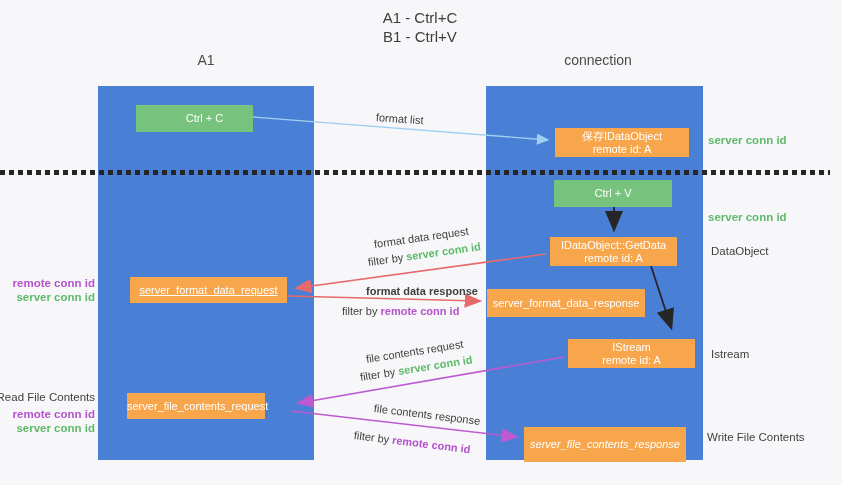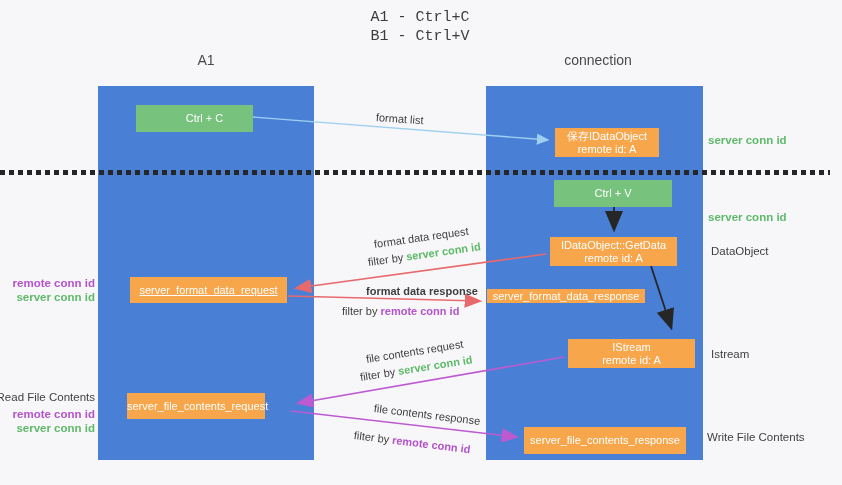--- a/index.html
+++ b/index.html
@@ -5,21 +5,21 @@
   :root{
     --lane_blue:#4a7fd6; --node_orange:#f8a64b; --node_green:#77c27c;
     --text_green:#5eba68; --text_purple:#b553cb; --arrow_red:#e8696c;
     --arrow_purple:#bd5ad1; --arrow_blue:#9fd0f0; --arrow_black:#262626;
     --text_dark:#3f3f3f; --background:#f7f7fa;
   }
   *{margin:0;padding:0;box-sizing:border-box;}
   body{background:var(--background);font-family:"Liberation Sans",sans-serif;}
   .canvas{position:relative;width:842px;height:485px;background:var(--background);overflow:hidden;}
   .title{position:absolute;left:320px;top:8px;width:200px;text-align:center;
-    font-size:15px;line-height:19px;color:#3c3c3c;font-family:Liberation Mono, monospace;}
+    font-size:15px;line-height:19px;color:#3c3c3c;}
   .lane-header{position:absolute;width:140px;text-align:center;font-size:14px;
     line-height:13px;color:#4a4a4a;}
   .lane{position:absolute;top:86px;height:374px;background:var(--lane_blue);z-index:1;}
   .lane.left{left:98px;width:216px;}
   .lane.right{left:486px;width:217px;}
   .dotted-line{position:absolute;left:0;top:170px;width:830px;height:5px;z-index:5;
     background:repeating-linear-gradient(to right,var(--arrow_black) 0,var(--arrow_black) 5px,transparent 5px,transparent 9px);}
   .node{position:absolute;z-index:6;color:#fff;text-align:center;font-size:11px;
     display:flex;flex-direction:column;justify-content:center;line-height:13px;}
   .node.orange{background:var(--node_orange);}
@@ -83,52 +83,52 @@
     <line x1="288" y1="296" x2="479" y2="301" class="s-red" marker-end="url(#m-red)"></line>
     <line x1="651" y1="266" x2="671" y2="327" class="s-black" marker-end="url(#m-black)"></line>
     <line x1="564" y1="357" x2="299" y2="403" class="s-purple" marker-end="url(#m-purple)"></line>
     <line x1="291" y1="411" x2="516" y2="437" class="s-purple" marker-end="url(#m-purple)"></line>
   </svg>
 
   <div class="node green" style="left:136px;top:105px;width:117px;height:27px;padding-left:20px;">
     <span>Ctrl + C</span>
   </div>
 
-  <div class="node orange" style="left:555px;top:128px;width:104px;height:29px;">
+  <div class="node orange" style="left:555px;top:128px;width:134px;height:29px;">
     <span>保存IDataObject</span>
     <span>remote id: A</span>
   </div>
 
   <div class="node green" style="left:554px;top:180px;width:118px;height:27px;">
     <span>Ctrl + V</span>
   </div>
 
   <div class="node orange" style="left:550px;top:237px;width:127px;height:29px;">
     <span>IDataObject::GetData</span>
     <span>remote id: A</span>
   </div>
 
   <div class="node orange" style="left:130px;top:277px;width:157px;height:26px;text-decoration:underline;">
     <span>server_format_data_request</span>
   </div>
 
-  <div class="node orange" style="left:487px;top:289px;width:158px;height:14px;">
+  <div class="node orange" style="left:487px;top:289px;width:158px;height:28px;">
     <span>server_format_data_response</span>
   </div>
 
   <div class="node orange" style="left:568px;top:339px;width:127px;height:29px;">
     <span>IStream</span>
     <span>remote id: A</span>
   </div>
 
   <div class="node orange" style="left:127px;top:393px;width:138px;height:26px;">
     <span>server_file_contents_request</span>
   </div>
 
-  <div class="node orange" style="left:524px;top:427px;width:162px;height:27px;">
+  <div class="node orange" style="left:524px;top:427px;width:162px;height:35px;font-style:italic;">
     <span>server_file_contents_response</span>
   </div>
 
   <div class="flow-label" style="left:376px;top:111px;transform:rotate(4deg);">format list</div>
 
   <div class="flow-label" style="left:374px;top:238px;transform:rotate(-8deg);">format data request</div>
   <div class="flow-label" style="left:368px;top:256px;transform:rotate(-8deg);">
     <span>filter by </span><span class="conn-green">server conn id</span>
   </div>
 

